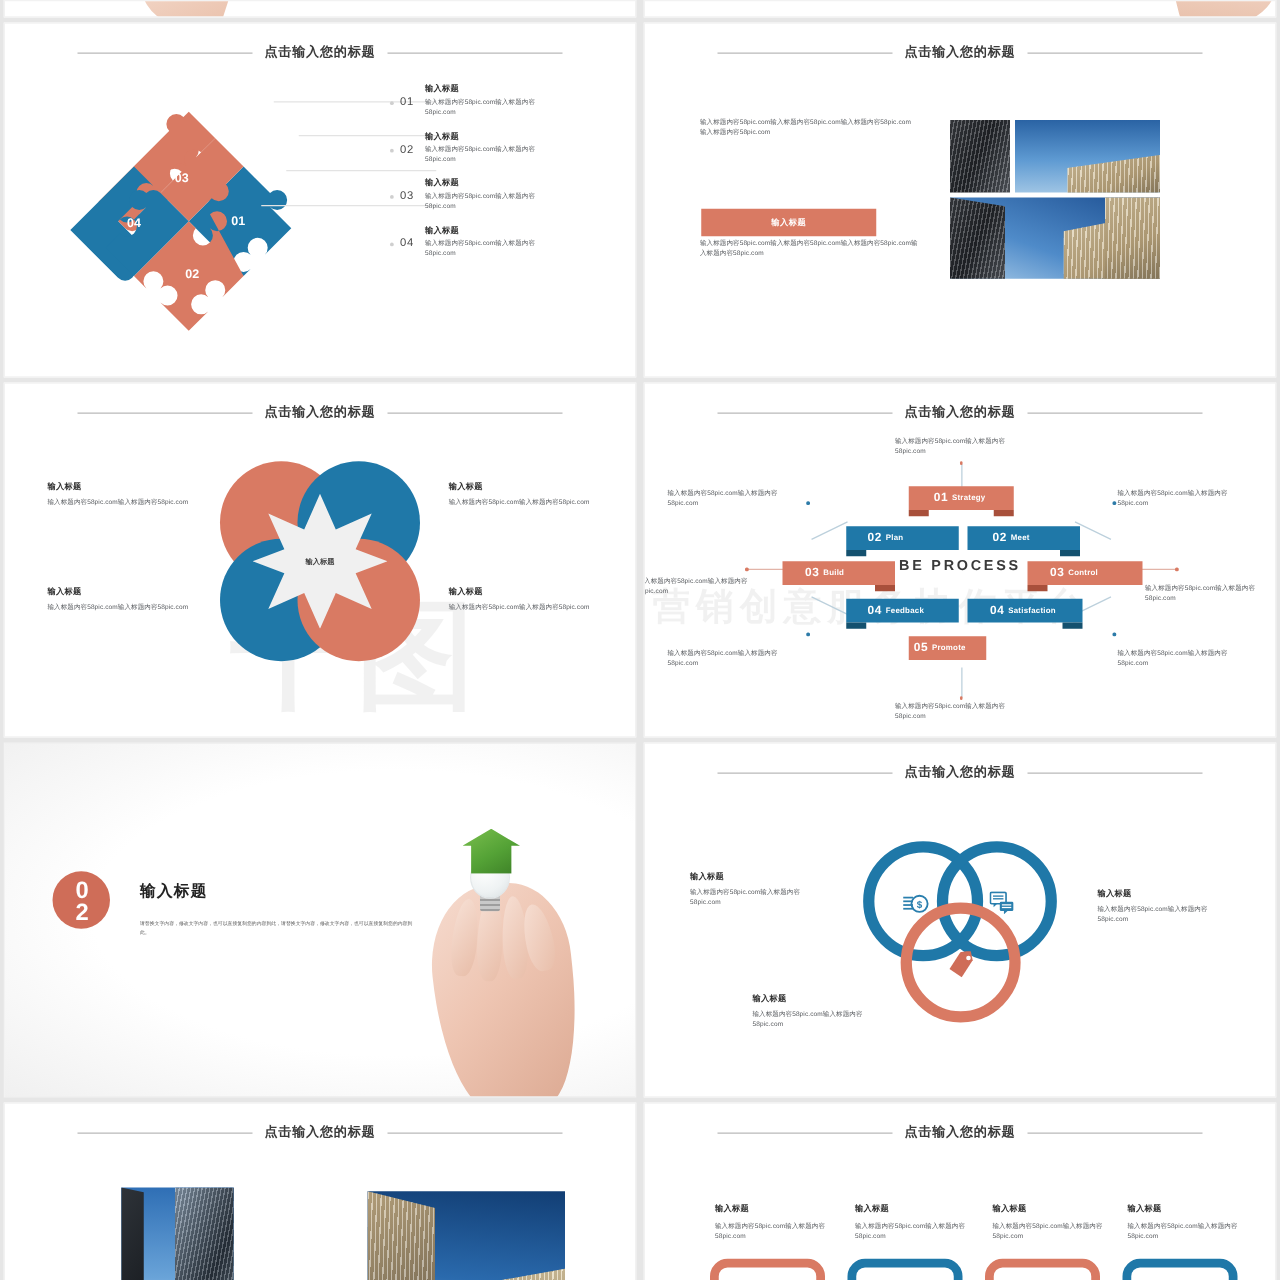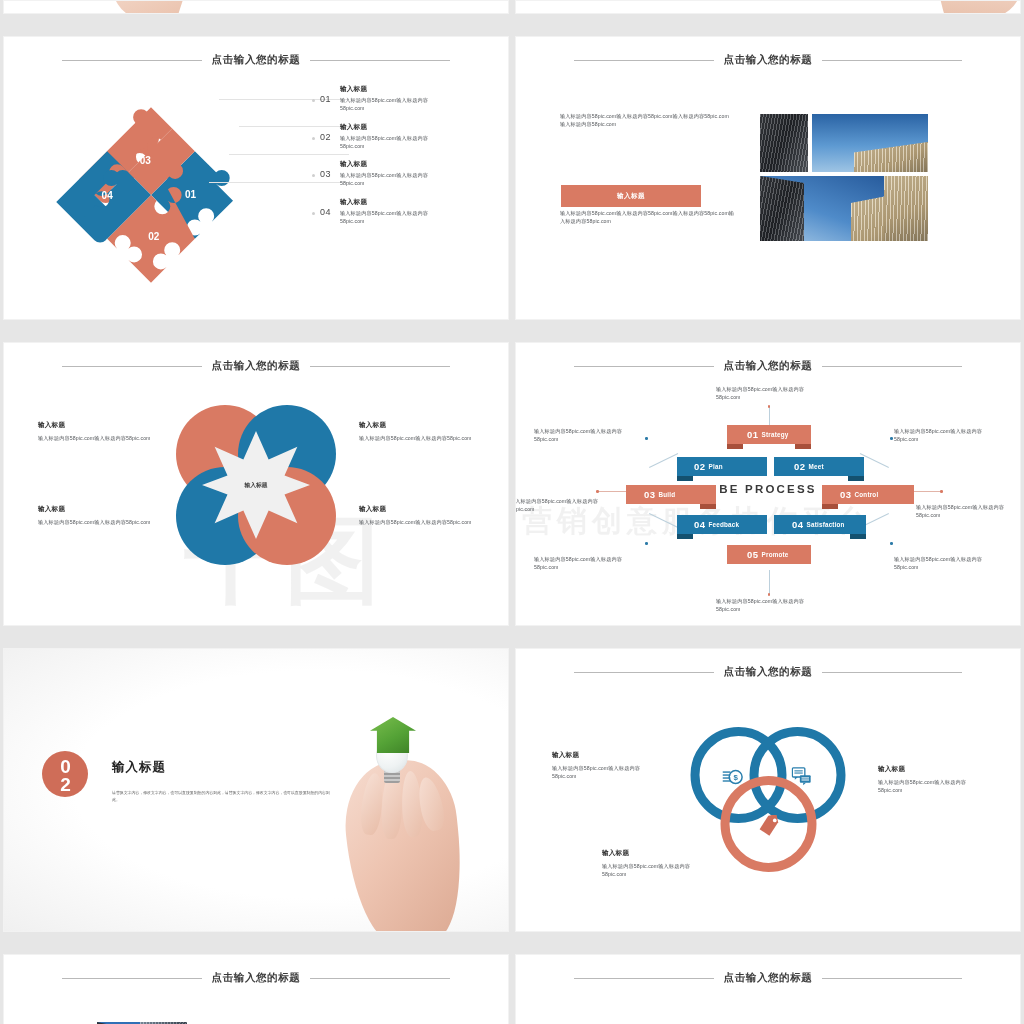--- a/index.html
+++ b/index.html
@@ -8,21 +8,21 @@
     background:#e6e6e6;
     font-family:"Liberation Sans", sans-serif;
     overflow:hidden;
   }
   .grid {
     position:relative;
     width:1024px; height:1024px;
     display:grid;
     grid-template-columns: 506px 506px;
     grid-template-rows: 14px 284px 284px 284px 144px;
-    gap:22px 6px;
+    gap:4px 6px;
     padding:0 3px;
   }
   .slide {
     position:relative;
     background:#fff;
     overflow:hidden;
     border:1px solid #f2f2f2;
   }
   .slide.clip-top { align-self:end; }
 
@@ -390,21 +390,21 @@
         <span class="n">04</span>
         <span class="w">Feedback</span>
         <div class="shadow" style="left:0;width:16px;background:#14516f;"></div>
       </div>
       <div class="bar" style="left:258px;top:130px;width:92px;background:#1f78a8;padding-left:18px;">
         <span class="n">04</span>
         <span class="w">Satisfaction</span>
         <div class="shadow" style="right:0;width:16px;background:#14516f;"></div>
       </div>
 
-      <div class="bar" style="left:211px;top:160px;width:84px;background:#d97a63;padding-left:20px;">
+      <div class="bar" style="left:211px;top:160px;width:62px;background:#d97a63;padding-left:4px;">
         <span class="n">05</span>
         <span class="w">Promote</span>
       </div>
 
       <div class="bp-center">BE  PROCESS</div>
 
       <div class="bp-note body-txt" style="left:200px;top:0px;">输入标题内容58pic.com输入标题内容58pic.com</div>
       <div class="bp-note body-txt" style="left:18px;top:42px;">输入标题内容58pic.com输入标题内容58pic.com</div>
       <div class="bp-note body-txt" style="left:-6px;top:112px;">输入标题内容58pic.com输入标题内容58pic.com</div>
       <div class="bp-note body-txt" style="left:18px;top:170px;">输入标题内容58pic.com输入标题内容58pic.com</div>

